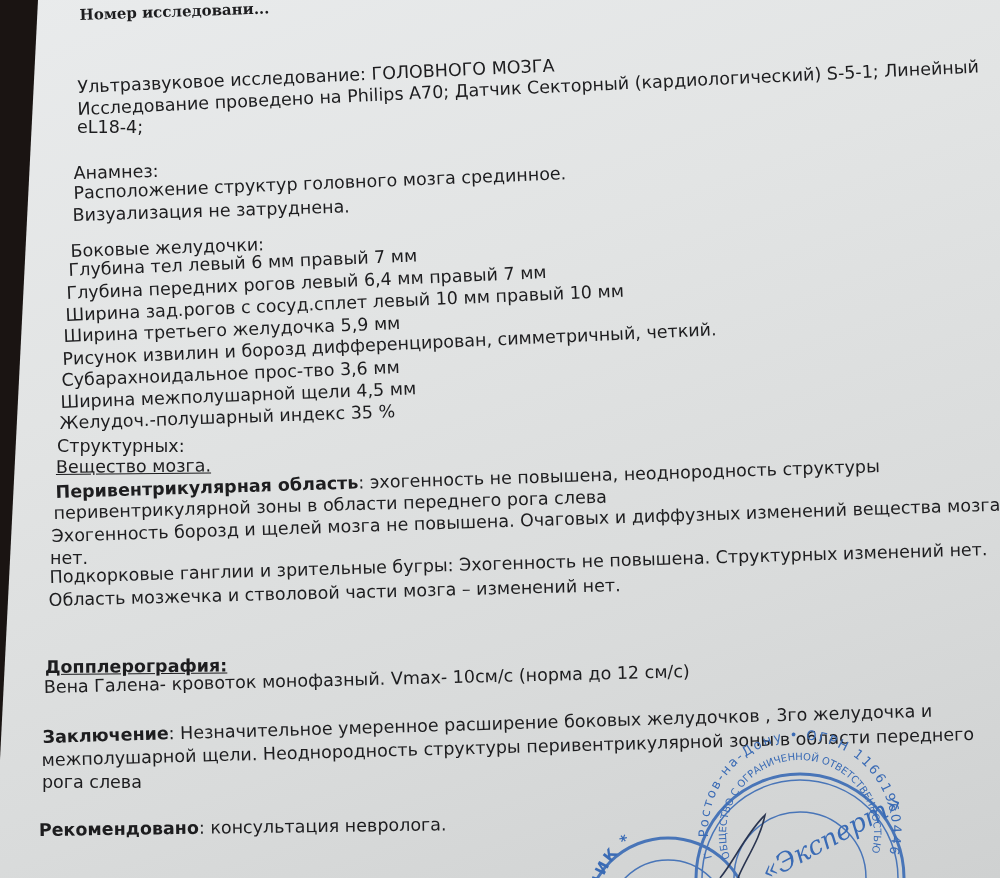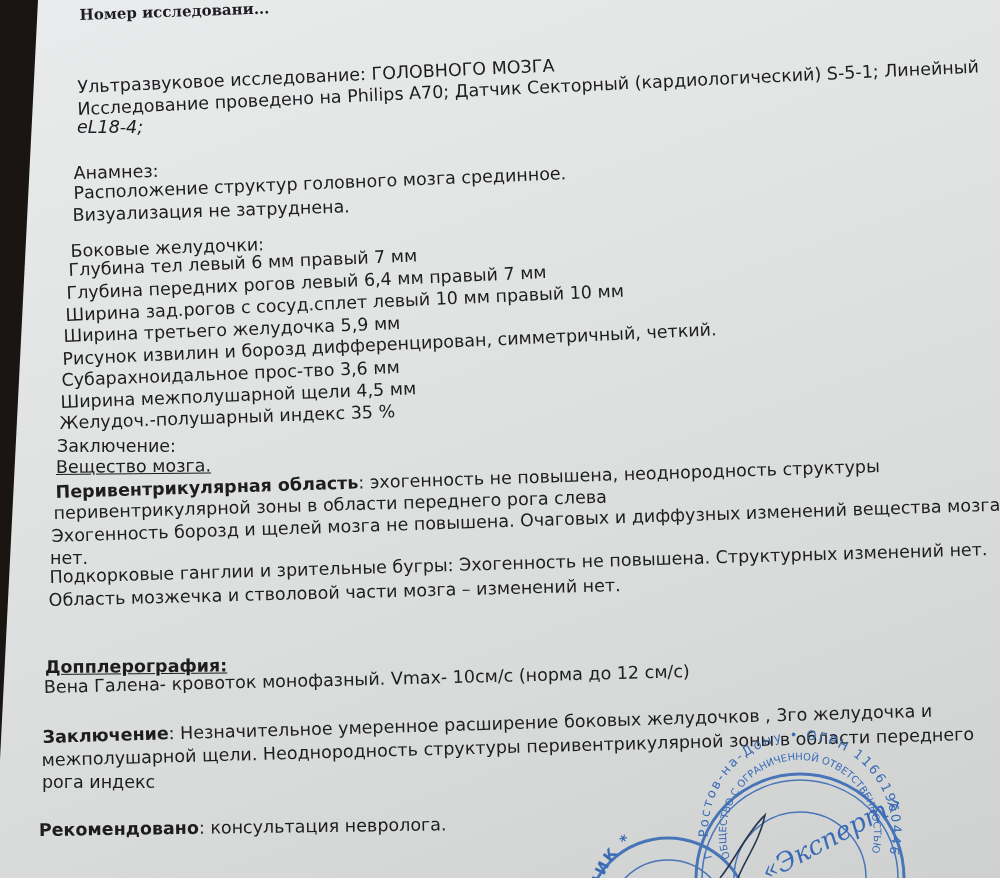--- a/index.html
+++ b/index.html
@@ -33,55 +33,55 @@
 
 <div class="content">
 
   <div class="line serif" style="left:80px; top:4px; transform: rotate(-2deg);">Номер исследовани...</div>
 
   <div class="line" style="left:78px; top:76px; transform: rotate(-2.6deg);">
     <span>Ультразвуковое исследование:</span>
     <span>ГОЛОВНОГО МОЗГА</span>
   </div>
   <div class="line" style="left:78px; top:98px; transform: rotate(-2.7deg);">Исследование проведено на Philips A70;  Датчик  Секторный (кардиологический) S-5-1; Линейный</div>
-  <div class="line" style="left:77px; top:116px;font-style:italic;">eL18-4;</div>
+  <div class="line" style="left:77px; top:116px;">eL18-4;</div>
 
   <div class="line" style="left:74px; top:162px; transform: rotate(-1.5deg);">Анамнез:</div>
   <div class="line" style="left:74px; top:182px; transform: rotate(-2.3deg);">Расположение структур головного мозга срединное.</div>
   <div class="line" style="left:73px; top:204px; transform: rotate(-1.8deg);">Визуализация не затруднена.</div>
 
   <div class="line" style="left:71px; top:240px; transform: rotate(-2deg);">Боковые желудочки:</div>
   <div class="line" style="left:69px; top:259px; transform: rotate(-2.4deg);">Глубина тел левый  6 мм  правый  7 мм</div>
   <div class="line" style="left:67px; top:282px; transform: rotate(-2.5deg);">Глубина передних рогов левый  6,4 мм  правый  7 мм</div>
   <div class="line" style="left:66px; top:304px; transform: rotate(-2.5deg);">Ширина зад.рогов с сосуд.сплет левый  10 мм  правый  10 мм</div>
   <div class="line" style="left:64px; top:325px; transform: rotate(-2.2deg);">Ширина третьего желудочка  5,9  мм</div>
   <div class="line" style="left:63px; top:348px; transform: rotate(-2.6deg);">Рисунок извилин и борозд  дифференцирован, симметричный, четкий.</div>
   <div class="line" style="left:62px; top:369px; transform: rotate(-2.2deg);">Субарахноидальное прос-тво  3,6   мм</div>
   <div class="line" style="left:61px; top:391px; transform: rotate(-2.2deg);">Ширина межполушарной щели  4,5  мм</div>
   <div class="line" style="left:60px; top:412px; transform: rotate(-2.0deg);">Желудоч.-полушарный индекс  35  %</div>
 
-  <div class="line" style="left:57px; top:435px;">Заключение:</div>
+  <div class="line" style="left:57px; top:435px;">Структурных:</div>
   <div class="line u" style="left:56px; top:456px; transform: rotate(-0.6deg);">Вещество мозга.</div>
   <div class="line" style="left:56px; top:481px; transform: rotate(-1.8deg);">
     <span class="b">Перивентрикулярная область</span><span>: эхогенность не повышена,  неоднородность структуры</span>
   </div>
   <div class="line" style="left:54px; top:502px; transform: rotate(-1.7deg);">перивентрикулярной зоны в области переднего рога слева</div>
   <div class="line" style="left:52px; top:525px; transform: rotate(-1.9deg);">Эхогенность борозд и щелей мозга не повышена. Очаговых и диффузных изменений вещества мозга</div>
   <div class="line" style="left:50px; top:547px;">нет.</div>
   <div class="line" style="left:50px; top:566px; transform: rotate(-1.7deg);">Подкорковые ганглии и зрительные бугры: Эхогенность не повышена. Структурных изменений нет.</div>
   <div class="line" style="left:49px; top:589px; transform: rotate(-1.5deg);">Область мозжечка и стволовой части мозга – изменений нет.</div>
 
   <div class="line b u" style="left:45px; top:656px; transform: rotate(-0.5deg);">Допплерография:</div>
   <div class="line" style="left:44px; top:676px; transform: rotate(-1.4deg);">Вена Галена- кровоток монофазный. Vmax- 10см/с (норма до 12 см/с)</div>
 
   <div class="line" style="left:43px; top:726px; transform: rotate(-1.7deg);">
     <span class="b">Заключение</span><span>: Незначительное умеренное  расширение боковых желудочков , 3го желудочка и</span>
   </div>
   <div class="line" style="left:42px; top:749px; transform: rotate(-1.6deg);">межполушарной щели.  Неоднородность структуры перивентрикулярной зоны в области переднего</div>
-  <div class="line" style="left:42px; top:771px;">рога индекс</div>
+  <div class="line" style="left:42px; top:771px;">рога слева</div>
 
   <div class="line" style="left:39px; top:819px; transform: rotate(-0.8deg);">
     <span class="b">Рекомендовано</span><span>: консультация невролога.</span>
   </div>
 
   <svg class="stamp" width="1000" height="878" style="left:0; top:0; pointer-events:none;">
     <defs>
       <path id="outerArc" d="M 712 858 A 92 92 0 1 1 888 858"></path>
       <path id="innerArc" d="M 730 858 A 74 74 0 1 1 870 858"></path>
       <path id="smallArc" d="M 600 890 A 78 78 0 0 1 740 860"></path>

